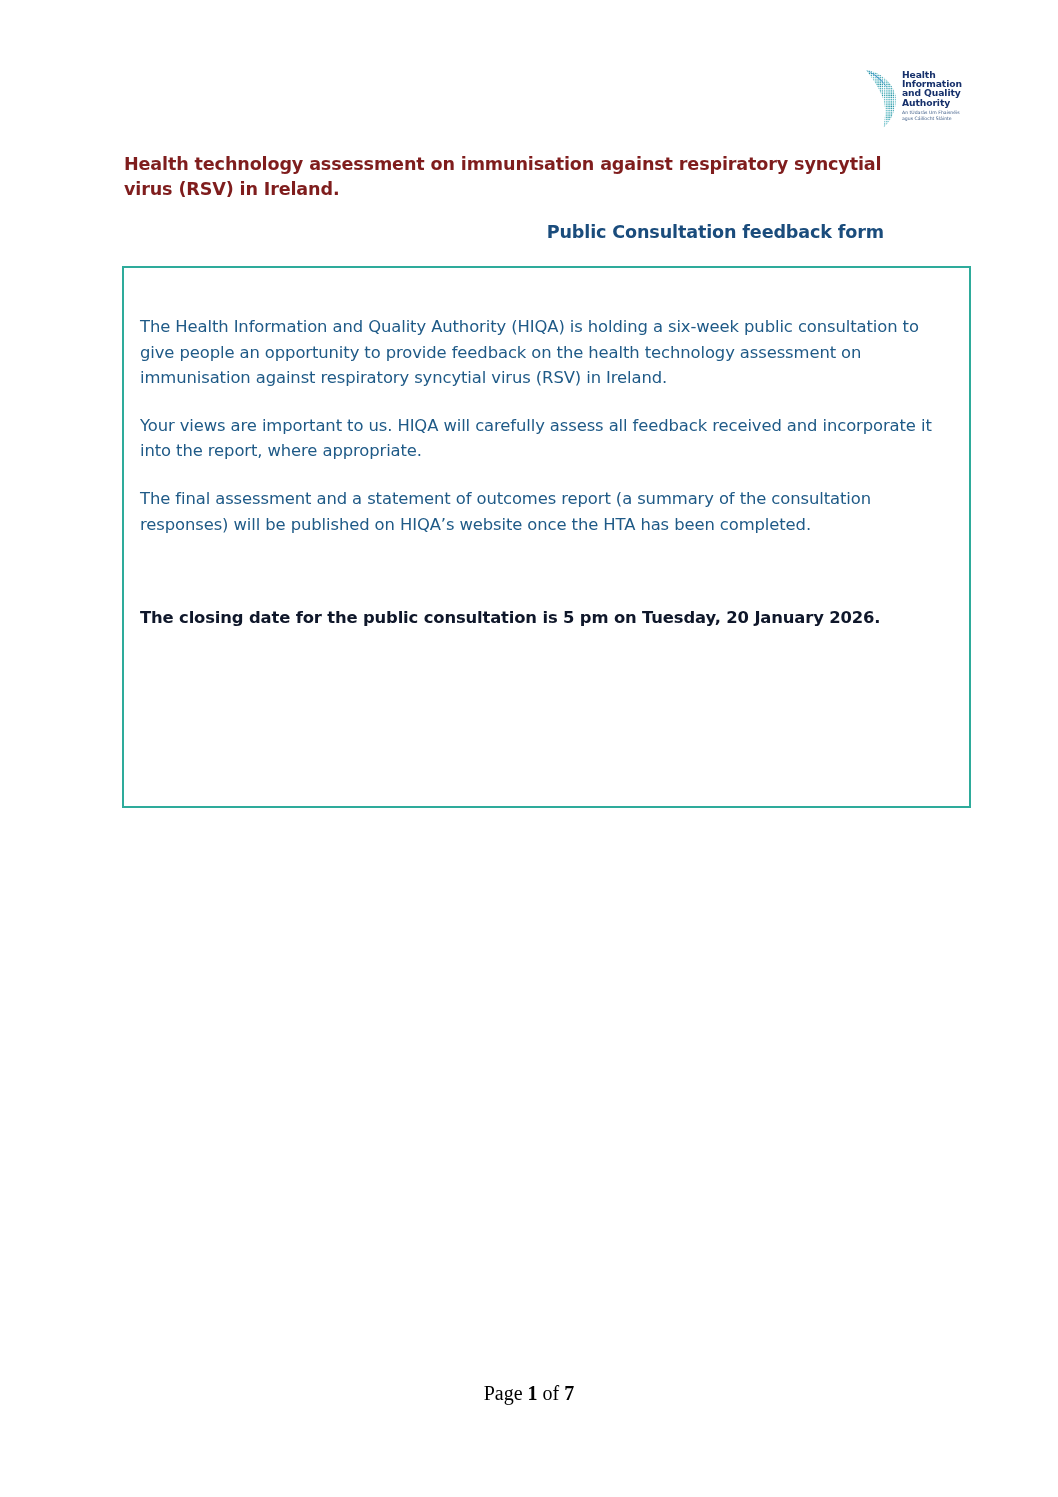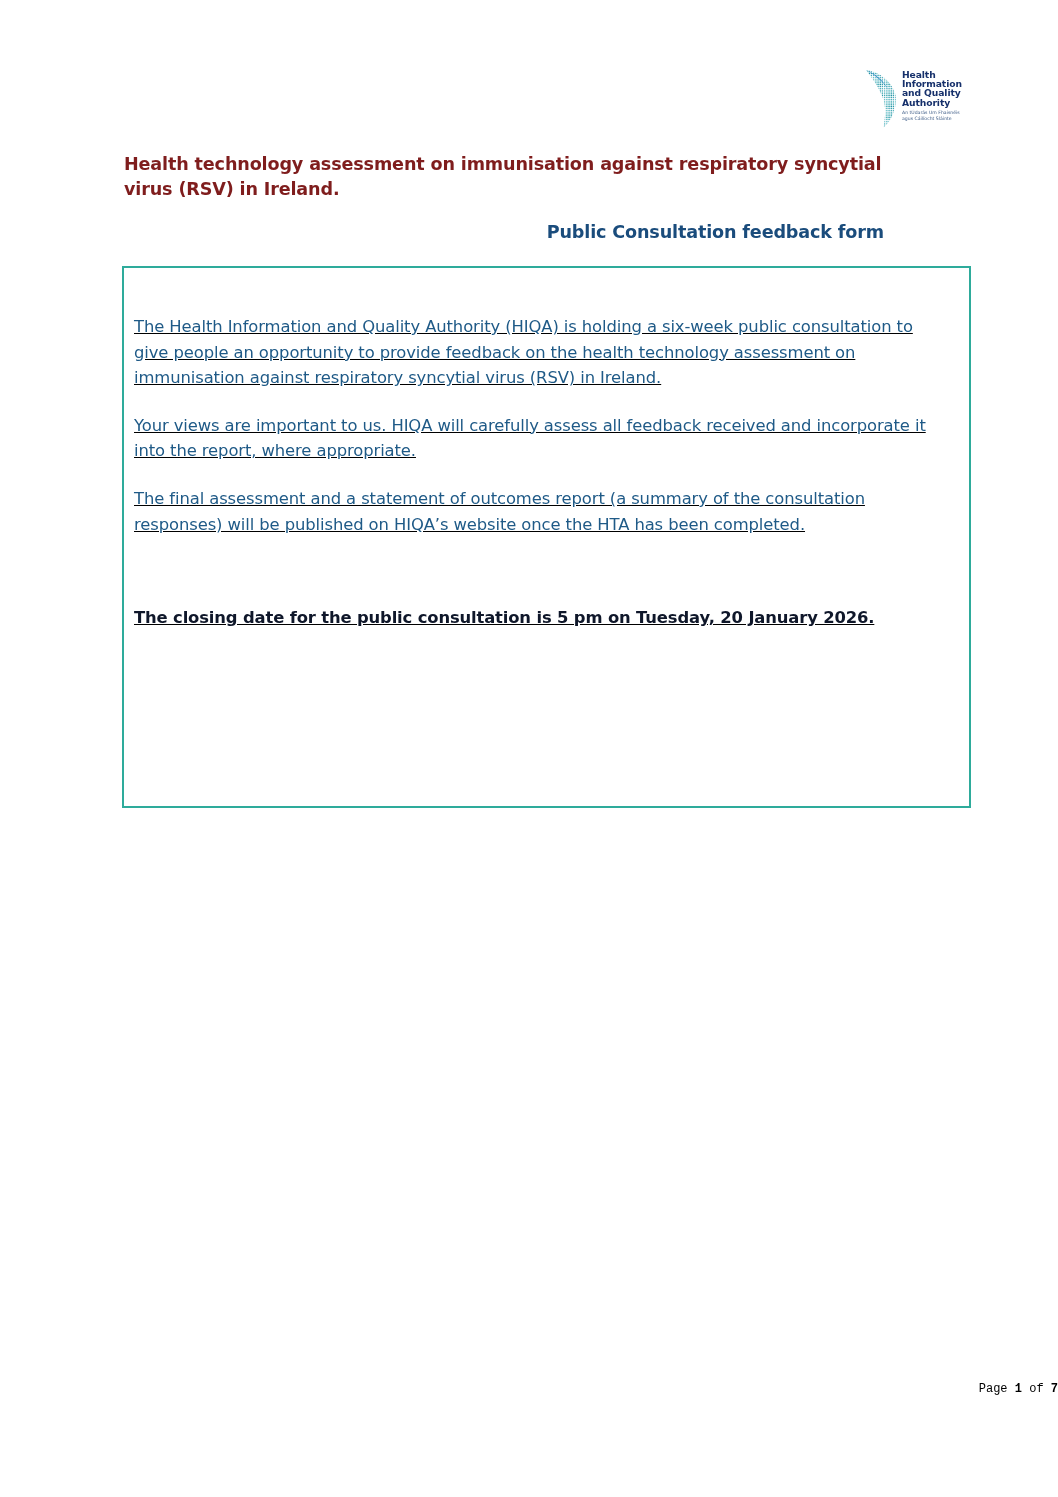--- a/index.html
+++ b/index.html
@@ -94,22 +94,21 @@
     position: absolute;
     left: 122px;
     top: 266px;
     width: 849px;
     height: 542px;
     border: 2px solid #2eab9b;
     box-sizing: border-box;
     background: #ffffff;
   }
   .notice-inner {
-    padding: 46px 20px 0 10px;
-    text-decoration: underline;
+    padding: 46px 20px 0 16px;
   }
   .notice-inner p {
     margin: 0 0 22px 0;
     font-family: "DejaVu Sans", sans-serif;
     font-size: 16.4px;
     line-height: 1.56;
     color: #1f5a87;
     letter-spacing: -0.1px;
   }
   .notice-inner p.spacer {
@@ -123,23 +122,23 @@
     margin-bottom: 0;
     letter-spacing: -0.15px;
   }
 
   
   .footer {
     position: absolute;
     left: 0;
     right: 0;
     top: 1382px;
-    text-align: right;
-    font-family: Liberation Mono, monospace;
-    font-size: 12px;
+    text-align: center;
+    font-family: Liberation Serif, serif;
+    font-size: 20px;
     color: #000000;
   }
   .footer b { font-weight: bold; }
 </style>
 </head>
 <body>
 
 <div class="page">
 
   <div class="logo-block">

